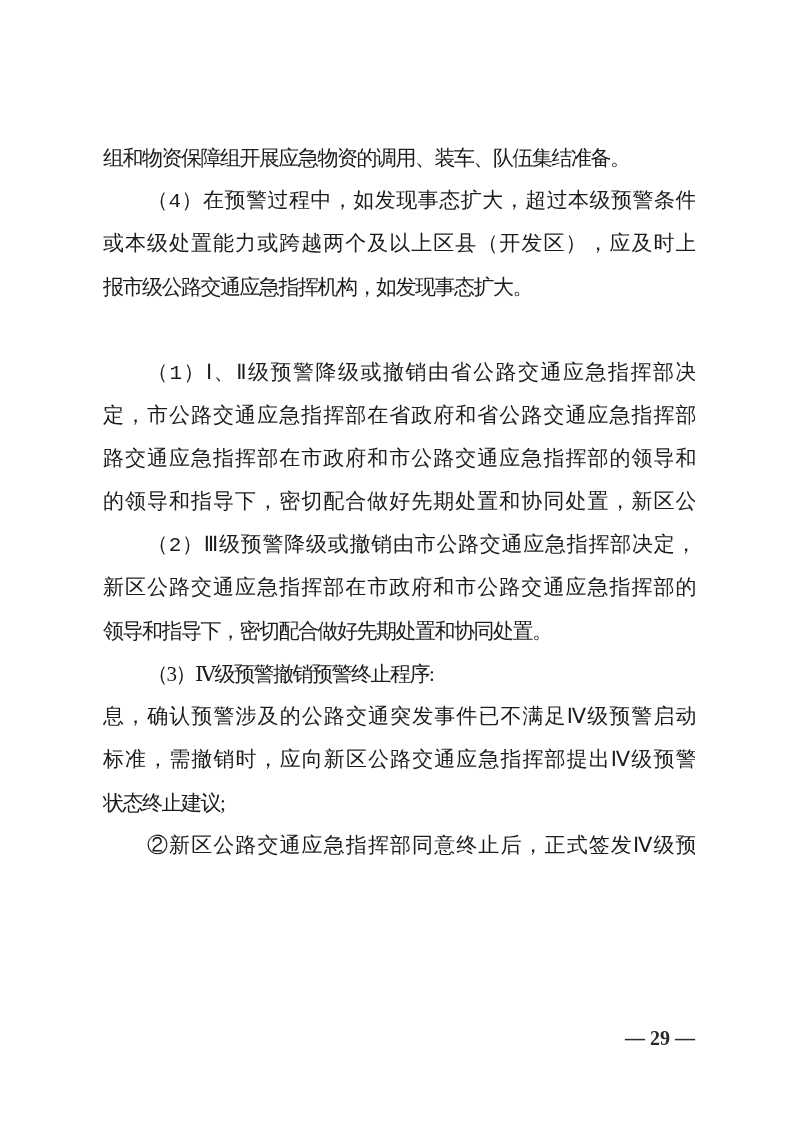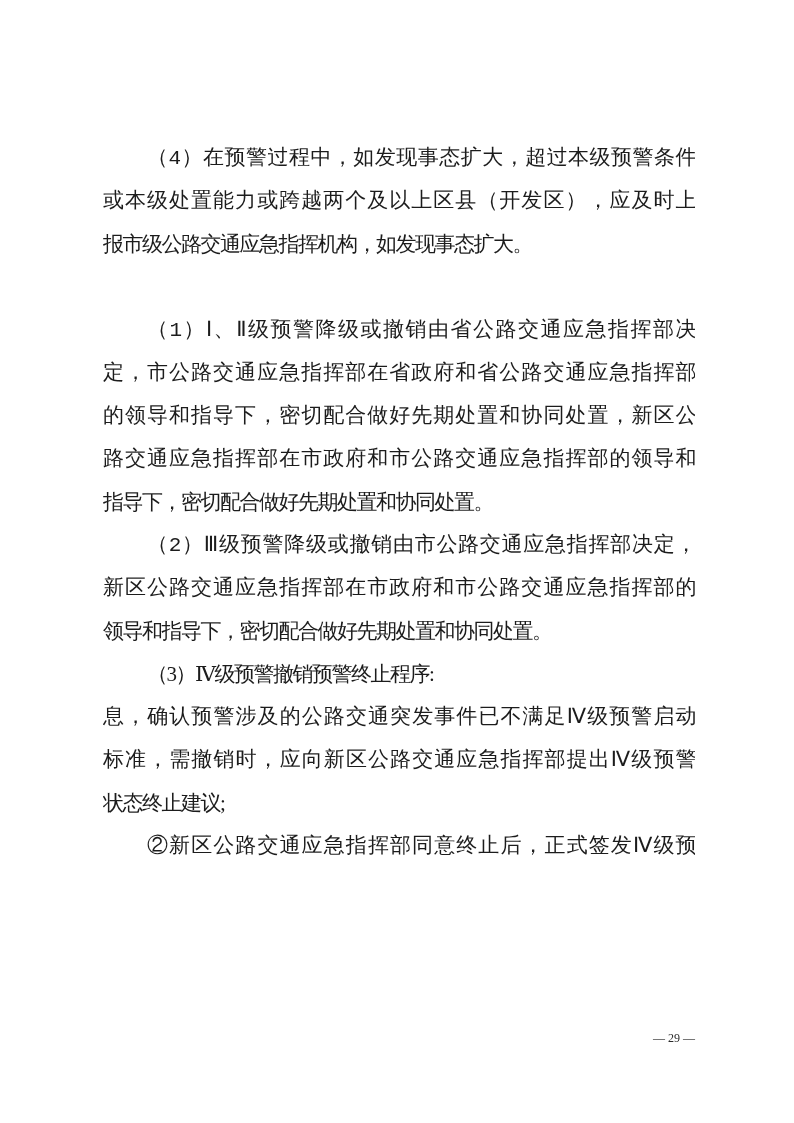--- a/index.html
+++ b/index.html
@@ -45,41 +45,42 @@
     font-weight: bold;
     text-align-last: left;
   }
   .footer {
     position: absolute;
     left: 103px;
     top: 1017px;
     width: 592px;
     height: 43px;
     line-height: 43px;
-    font-size: 12px;
+    font-size: 20px;
     text-align: right;
     color: #2a2a2a;
+    font-weight: bold;
   }
 </style>
 </head>
 <body>
 
 <div class="page">
   <div class="textblock">
+    <div class="line end">组和物资保障组开展应急物资的调用、装车、队伍集结准备。</div>
     <div class="line just indent">（4）在预警过程中，如发现事态扩大，超过本级预警条件</div>
     <div class="line just">或本级处置能力或跨越两个及以上区县（开发区），应及时上</div>
     <div class="line end">报市级公路交通应急指挥机构，如发现事态扩大。</div>
     <div class="line heading indent">
       
     </div>
     <div class="line just indent">（1）Ⅰ、Ⅱ级预警降级或撤销由省公路交通应急指挥部决</div>
     <div class="line just">定，市公路交通应急指挥部在省政府和省公路交通应急指挥部</div>
+    <div class="line just">路交通应急指挥部在市政府和市公路交通应急指挥部的领导和</div>
     <div class="line just">的领导和指导下，密切配合做好先期处置和协同处置，新区公</div>
-    <div class="line just">路交通应急指挥部在市政府和市公路交通应急指挥部的领导和</div>
-    <div class="line end">指导下，密切配合做好先期处置和协同处置。</div>
     <div class="line just indent">（2）Ⅲ级预警降级或撤销由市公路交通应急指挥部决定，</div>
     <div class="line just">新区公路交通应急指挥部在市政府和市公路交通应急指挥部的</div>
     <div class="line end">领导和指导下，密切配合做好先期处置和协同处置。</div>
     <div class="line end indent">（3）Ⅳ级预警撤销预警终止程序:</div>
     <div class="line just">息，确认预警涉及的公路交通突发事件已不满足Ⅳ级预警启动</div>
     <div class="line just">标准，需撤销时，应向新区公路交通应急指挥部提出Ⅳ级预警</div>
     <div class="line end">状态终止建议;</div>
     <div class="line just indent">②新区公路交通应急指挥部同意终止后，正式签发Ⅳ级预</div>
   </div>
 

